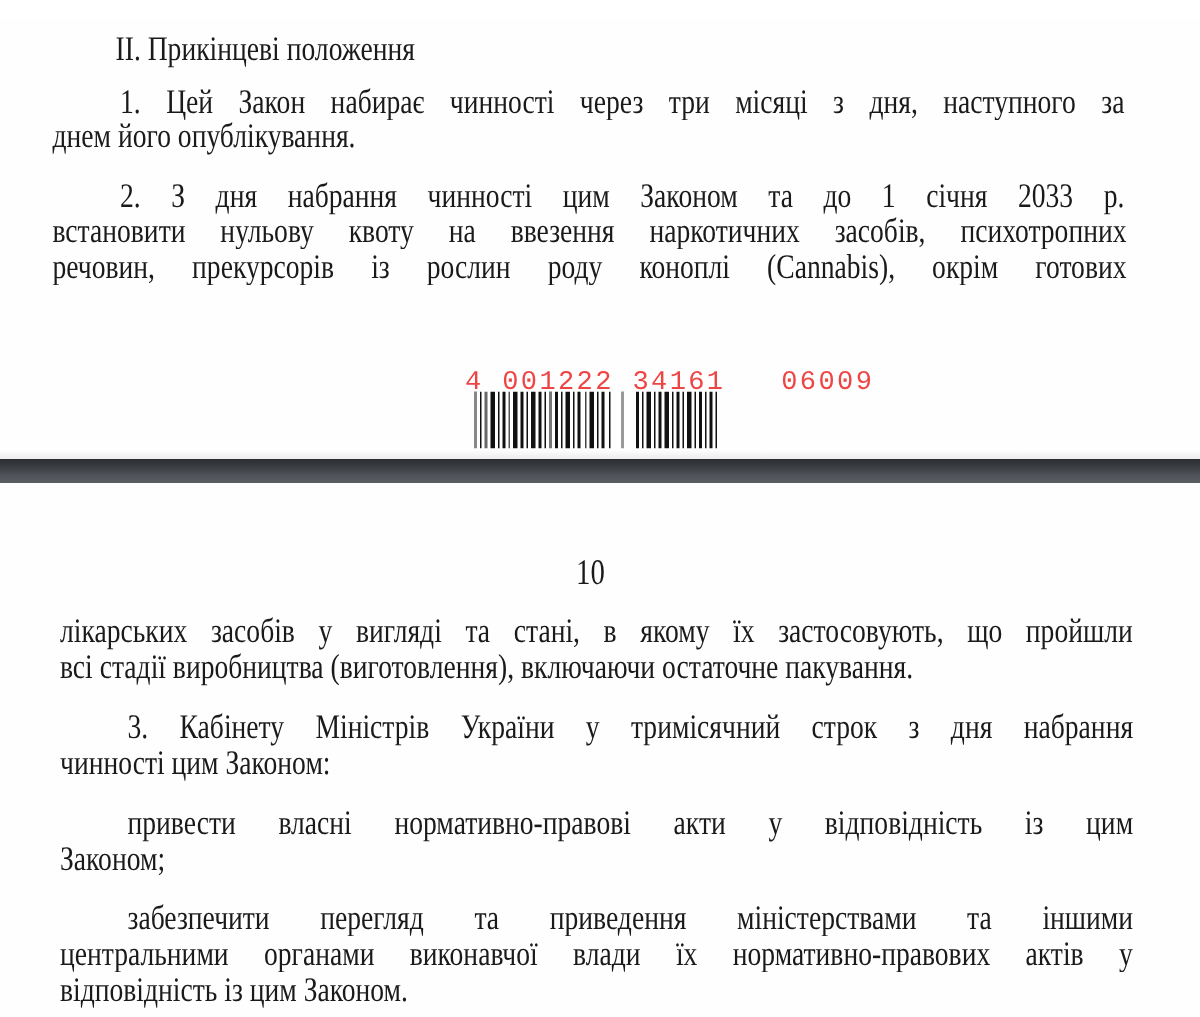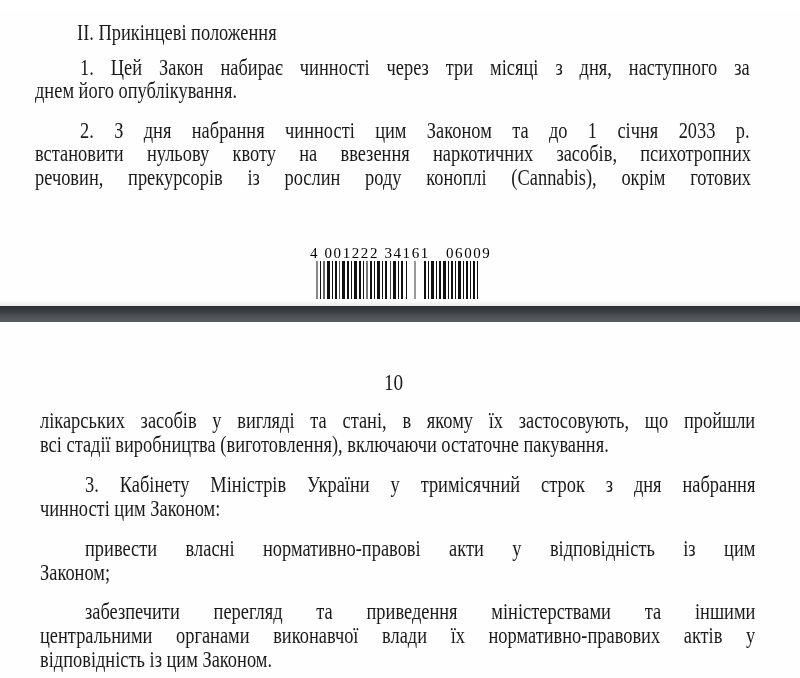--- a/index.html
+++ b/index.html
@@ -23,22 +23,22 @@
     .sep {
       position: absolute; left: 0; top: 306px; width: 800px; height: 16px;
       background: linear-gradient(#2a2d31 0%, #3b3f43 35%, #50545a 70%, #5a5e62 100%);
     }
     .sep-shadow {
       position: absolute; left: 0; top: 300px; width: 800px; height: 6px;
       background: linear-gradient(rgba(255,255,255,0), rgba(200,200,200,0.35));
     }
     .barcode-digits {
       position: absolute; top: 233px; left: 310px;
-      font-family: Liberation Serif, serif;
-      font-size: 15px; letter-spacing: 1.6px; color: #000000; white-space: pre;
+      font-family: Liberation Mono, monospace;
+      font-size: 18px; letter-spacing: 1.6px; color: #ef4444; white-space: pre;
     }
     .barcode {
       position: absolute; top: 249px; left: 316px; width: 166px; height: 38px;
     }
     .page-num {
       position: absolute; top: 369px; left: 384px;
       font-size: 24px; line-height: 26px;
       transform: scaleX(0.8); transform-origin: left top;
     }
   </style>

